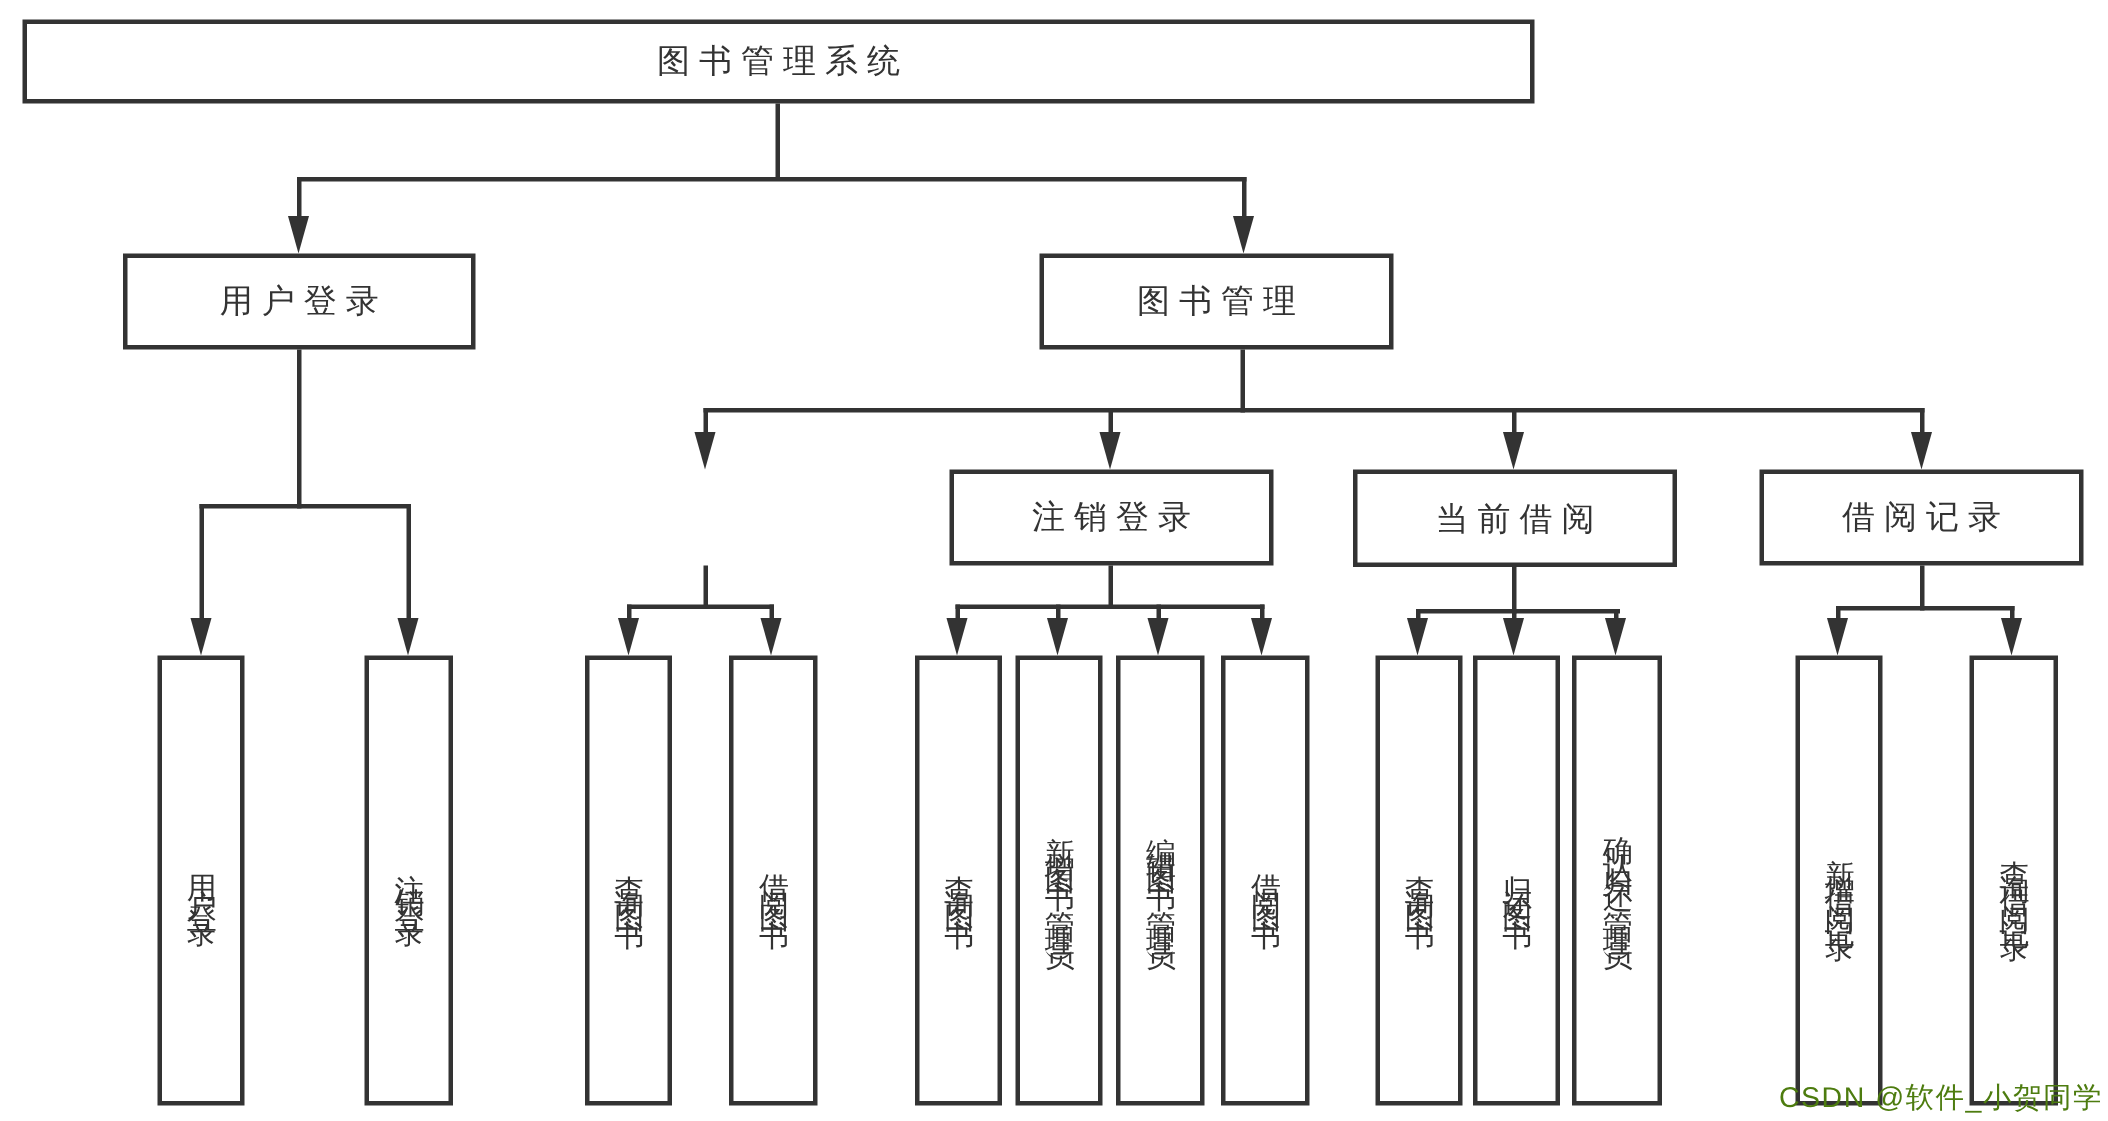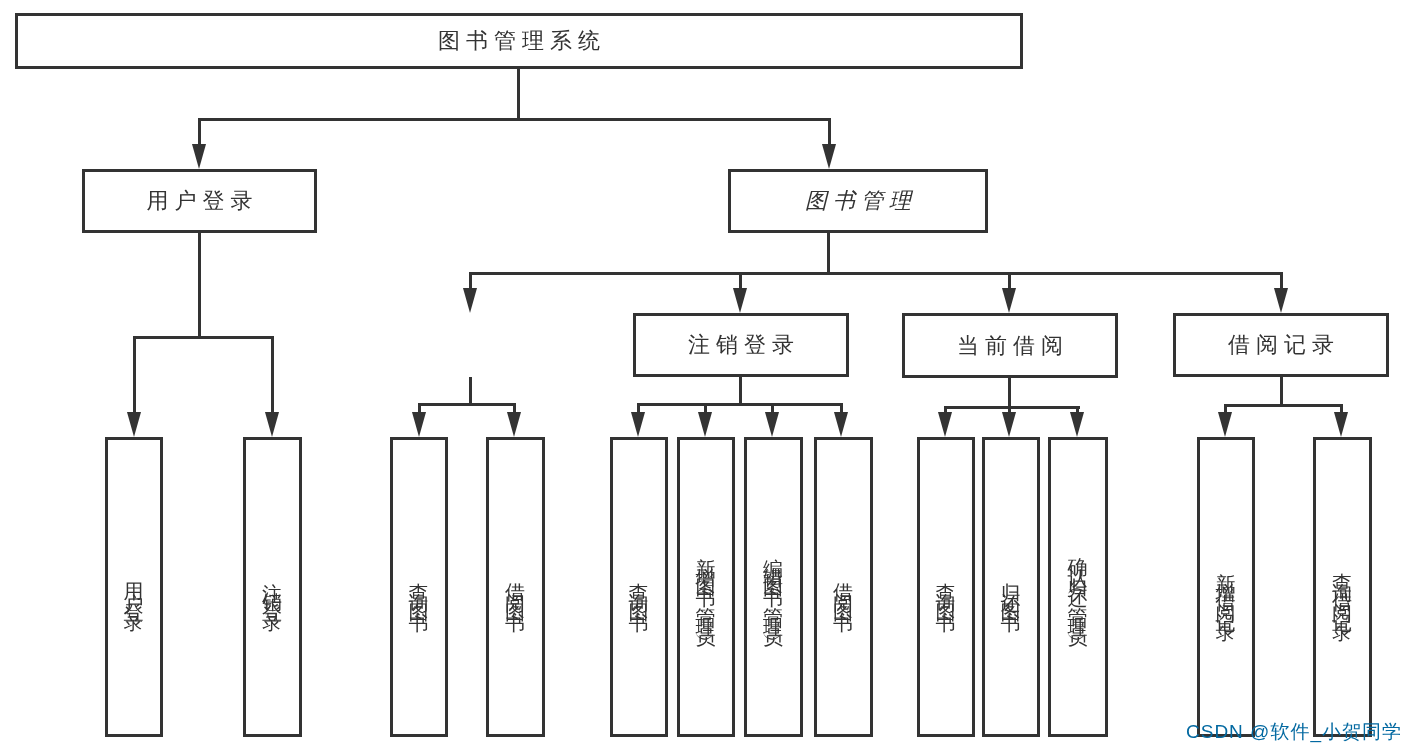--- a/index.html
+++ b/index.html
@@ -40,21 +40,21 @@
     position:absolute;width:0;height:0;
     border-left:7px solid transparent;
     border-right:7px solid transparent;
     border-top:25px solid #333333;
   }
   .watermark{
     position:absolute;
     left:1186px;top:719px;
     font-size:19px;
     letter-spacing:1px;
-    color:#0369a1;
+    color:#4d7c0f;
     white-space:nowrap;
     z-index:6;
   }
 </style>
 </head>
 <body>
 
 <div id="canvas">
 
   <div class="box" style="left:15px;top:13px;width:1008px;height:56px;">
@@ -64,21 +64,21 @@
   <div class="vl" style="left:517px;top:69px;height:51px;"></div>
   <div class="hl" style="left:198px;top:118px;width:633px;"></div>
   <div class="vl" style="left:198px;top:118px;height:28px;"></div>
   <div class="arrow" style="left:192px;top:144px;"></div>
   <div class="vl" style="left:828px;top:118px;height:28px;"></div>
   <div class="arrow" style="left:822px;top:144px;"></div>
 
   <div class="box" style="left:82px;top:169px;width:235px;height:64px;">
     <span class="hlabel">用户登录</span>
   </div>
-  <div class="box" style="left:728px;top:169px;width:260px;height:64px;font-style:italic;">
+  <div class="box" style="left:693px;top:169px;width:236px;height:64px;">
     <span class="hlabel">图书管理</span>
   </div>
 
   <div class="vl" style="left:198px;top:233px;height:106px;"></div>
   <div class="hl" style="left:133px;top:336px;width:141px;"></div>
   <div class="vl" style="left:133px;top:336px;height:79px;"></div>
   <div class="arrow" style="left:127px;top:412px;"></div>
   <div class="vl" style="left:271px;top:336px;height:79px;"></div>
   <div class="arrow" style="left:265px;top:412px;"></div>
 

